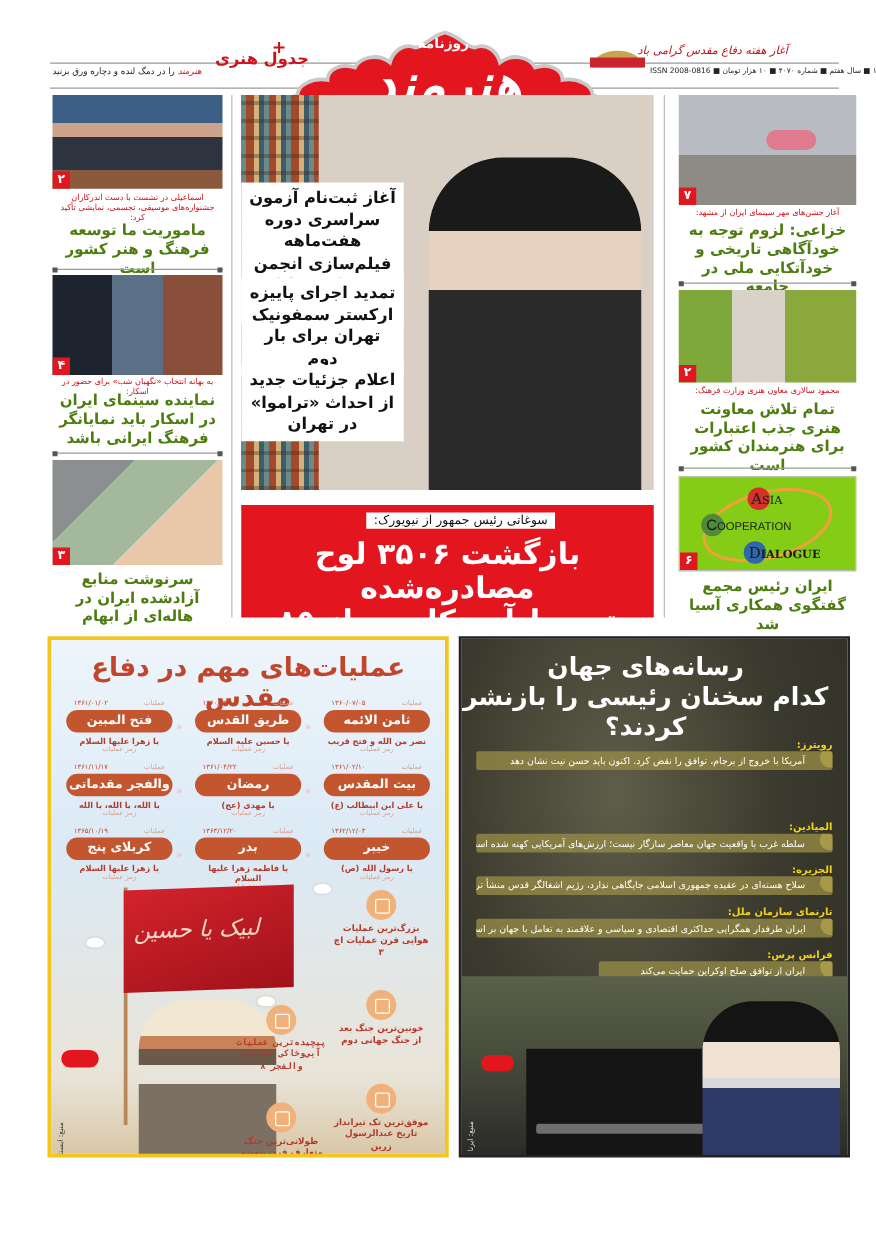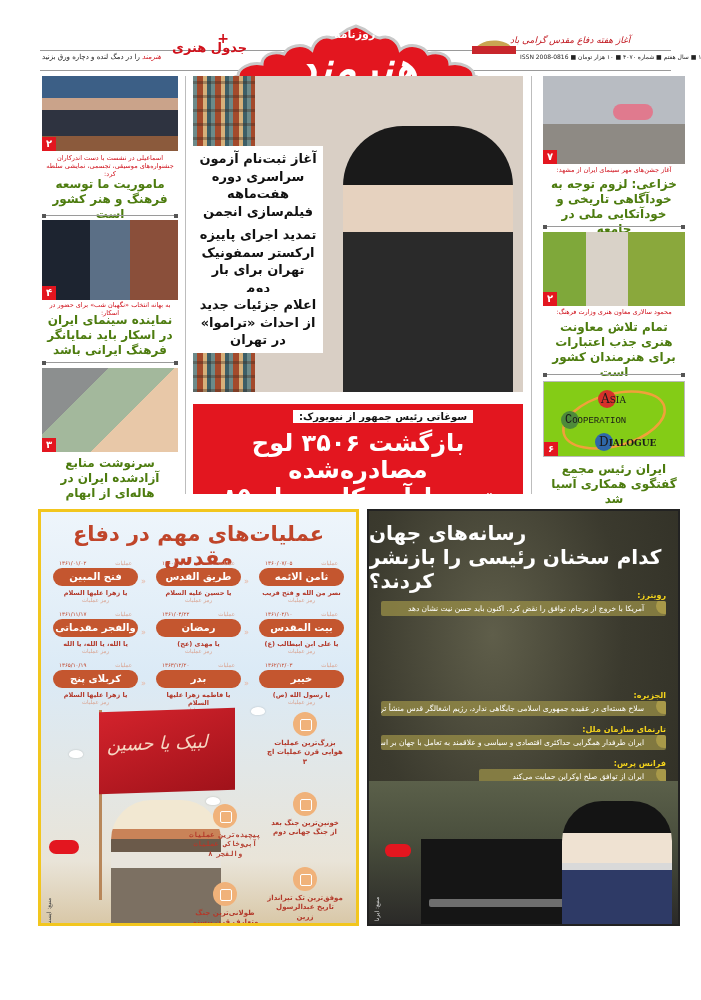--- a/index.html
+++ b/index.html
@@ -39,21 +39,21 @@
   .center-photo { left: 193px; top: 76px; width: 330px; height: 316px; background: linear-gradient(90deg, #7a4b38 0 60px, #d9cfc5 60px); }
   .carpet { position: absolute; left: 0; top: 0; width: 62px; height: 316px;
     background:
       repeating-linear-gradient(0deg, rgba(60,40,30,.35) 0 3px, transparent 3px 14px),
       repeating-linear-gradient(90deg, #6c8a8a 0 4px, #a34a2c 4px 10px, #d6b07a 10px 14px, #3d5e66 14px 18px);
   }
   .center-box { position: absolute; background: #fff; color: #111; font-weight: bold; text-align: center; font-size: 13px; line-height: 1.35; padding: 4px 6px; }
 
   
   .main-banner { position: absolute; left: 193px; top: 404px; width: 330px; height: 90px; background: #e3161f; }
-  .banner-kicker { position: absolute; left: 100px; top: 6px; background: #fff; color: #111; font-size: 10px; font-weight: bold; padding: 1px 6px; white-space: nowrap; }
+  .banner-kicker { position: absolute; left: 100px; top: 6px; background: #fff; color: #111; font-size: 10px; font-weight: normal; padding: 1px 6px; white-space: nowrap; }
   .banner-title { position: absolute; left: 0; right: 0; top: 26px; text-align: center; color: #fff; font-size: 24px; font-weight: bold; line-height: 1.12; }
 
   
   .poster { position: absolute; left: 38px; top: 509px; width: 321px; height: 417px; border: 3px solid #f2c61e;
     background: linear-gradient(180deg, #eef5fb 0%, #dbeaf6 40%, #e9e4d8 85%, #d9c8a8 100%); overflow: hidden; }
   .poster-title { position: absolute; left: 0; right: 0; top: 10px; text-align: center; font-size: 21px; font-weight: bold; color: #c0452a; }
   .op-grid { position: absolute; left: 12px; right: 12px; top: 48px; display: grid; grid-template-columns: repeat(3, 1fr); row-gap: 8px; column-gap: 18px; direction: rtl; }
   .op-cell { text-align: center; position: relative; }
   .op-meta { display: flex; justify-content: space-between; font-size: 5.5px; color: #c0452a; padding: 0 6px; }
   .op-meta .lbl { color: #d9a08c; }
@@ -70,21 +70,21 @@
   .poster-logo { position: absolute; left: 8px; top: 328px; width: 30px; height: 14px; background: #e3161f; border-radius: 7px; }
 
   .fact { position: absolute; width: 76px; text-align: center; color: #b3392a; font-size: 7px; font-weight: bold; line-height: 1.35; }
   .fact-icon { width: 24px; height: 24px; border-radius: 50%; background: #f0b27a; margin: 0 auto 3px; position: relative; }
   .fact-icon::after { content: ""; position: absolute; left: 7px; top: 7px; width: 10px; height: 10px; border: 1.5px solid #fff; border-radius: 2px; }
   .credit-vert { position: absolute; font-size: 6px; color: #444; transform: rotate(-90deg); transform-origin: left top; white-space: nowrap; }
 
   
   .info { position: absolute; left: 367px; top: 509px; width: 313px; height: 417px; border: 2px solid #222;
     background: radial-gradient(ellipse at 40% 30%, #5f5e4a 0%, #3b3a2e 50%, #2d2c23 100%); overflow: hidden; }
-  .info-title { position: absolute; right: 14px; top: 10px; color: #fff; font-size: 20px; font-weight: bold; line-height: 1.2; text-align: left; }
+  .info-title { position: absolute; right: 14px; top: 10px; color: #fff; font-size: 20px; font-weight: bold; line-height: 1.2; text-align: center; }
   .quote { position: absolute; left: 12px; right: 12px; }
   .quote-src { color: #f2d21c; font-size: 8px; font-weight: bold; text-align: right; }
   .quote-bar { margin-top: 1px; background: rgba(150,140,70,.78); color: #fff; font-size: 7.5px; text-align: right; padding: 3px 22px; border-radius: 2px; position: relative; white-space: nowrap; overflow: hidden; }
   .quote-bar::after { content: ""; position: absolute; right: -6px; top: -3px; width: 16px; height: 16px; border-radius: 50%; background: rgba(200,180,80,.55); }
   .raisi-photo { position: absolute; left: 0; right: 0; top: 250px; bottom: 0; background: linear-gradient(180deg, #5b604a 0%, #4a4f3d 40%, #2b2a28 100%); }
   .podium { position: absolute; left: 60px; top: 118px; width: 140px; height: 8px; background: #6e6e6e; border-radius: 2px; }
   .raisi-fig { position: absolute; right: 6px; top: 20px; width: 110px; height: 147px; background: linear-gradient(180deg, #141414 0 22%, #efe2d2 22% 42%, #d9d9d9 42% 47%, #2e3a66 47%); border-radius: 40px 40px 0 0; }
   .info-logo { position: absolute; left: 16px; top: 63px; width: 26px; height: 13px; background: #e3161f; border-radius: 6px; }
 </style>
 </head>
@@ -118,21 +118,21 @@
 </svg>
 <div class="mast-tagline">آغاز هفته دفاع مقدس گرامی باد</div>
 <div class="mast-issue">شنبه ۱ مهرماه ۱۴۰۲ ■ سال هفتم ■ شماره ۴۰۷۰ ■ ۱۰ هزار تومان ■ ISSN 2008-0816</div>
 
 <div class="vsep" style="left:185px; top:76px; height:418px;"></div>
 <div class="vsep" style="left:531px; top:76px; height:418px;"></div>
 
 <div class="photo" style="left:42px; top:76px; width:136px; height:75px; background:linear-gradient(180deg,#3c5f86 0 30%,#caa38a 30% 45%,#2e3340 45% 80%,#8b5a3c 80%);">
   <span class="pg-badge">۲</span>
 </div>
-<div class="kicker" style="left:42px; top:155px; width:136px;">اسماعیلی در نشست با دست اندرکاران جشنواره‌های موسیقی، تجسمی، نمایشی سلطه کرد:</div>
+<div class="kicker" style="left:42px; top:155px; width:136px;">اسماعیلی در نشست با دست اندرکاران جشنواره‌های موسیقی، تجسمی، نمایشی تأکید کرد:</div>
 <div class="headline" style="left:42px; top:177px; width:136px; font-size:12px;">ماموریت ما توسعه فرهنگ و هنر کشور است</div>
 <div class="hsep" style="left:42px; top:215px; width:136px;"></div>
 
 <div class="photo" style="left:42px; top:220px; width:136px; height:80px; background:linear-gradient(90deg,#1d2430 0 35%,#5b6f86 35% 65%,#8a4f3a 65%);">
   <span class="pg-badge">۴</span>
 </div>
 <div class="kicker" style="left:42px; top:302px; width:136px;">به بهانه انتخاب «نگهبان شب» برای حضور در اسکار:</div>
 <div class="headline" style="left:42px; top:313px; width:136px; font-size:12px;">نماینده سینمای ایران در اسکار باید نمایانگر فرهنگ ایرانی باشد</div>
 <div class="hsep" style="left:42px; top:362px; width:136px;"></div>
 
@@ -173,21 +173,21 @@
 <div class="hsep" style="left:543px; top:374px; width:142px;"></div>
 
 <div class="photo" style="left:543px; top:381px; width:142px; height:76px; background:#84cc16; border:1px solid #bbb;">
   <svg viewBox="0 0 142 76" width="142" height="76" style="position:absolute; left:0; top:0;">
     <ellipse cx="70" cy="38" rx="52" ry="26" fill="none" stroke="#f0a13a" stroke-width="2.5" transform="rotate(-15 70 38)"></ellipse>
     <circle cx="63" cy="17" r="9" fill="#d6302a"></circle>
     <circle cx="26" cy="38" r="9" fill="#4e8a3a"></circle>
     <circle cx="60" cy="60" r="9" fill="#2f67a8"></circle>
   </svg>
   <span style="position:absolute; left:57px; top:10px; font-family:'DejaVu Serif',serif; font-size:12px; direction:ltr;"><span>A</span><span style="font-size:9px;">SIA</span></span>
-  <span style="position:absolute; left:21px; top:31px; font-family:Liberation Mono, monospace; font-size:12px; direction:ltr;"><span>C</span><span style="font-size:9px;">OOPERATION</span></span>
+  <span style="position:absolute; left:21px; top:31px; font-family:Liberation Sans, sans-serif; font-size:12px; direction:ltr;"><span>C</span><span style="font-size:9px;">OOPERATION</span></span>
   <span style="position:absolute; left:55px; top:53px; font-family:'DejaVu Serif',serif; font-size:12px; direction:ltr;"><span>D</span><span style="font-size:9px;font-weight:bold;">IALOGUE</span></span>
   <span class="pg-badge">۶</span>
 </div>
 <div class="headline" style="left:543px; top:462px; width:142px; font-size:12px;">ایران رئیس مجمع گفتگوی همکاری آسیا شد</div>
 
 <div class="poster">
   <div class="poster-title">عملیات‌های مهم در دفاع مقدس</div>
 
   <div class="op-grid">
     <div class="op-cell">
@@ -317,20 +317,24 @@
 <div class="info">
   <div class="info-title">
     <div>رسانه‌های جهان</div>
     <div>کدام سخنان رئیسی را بازنشر کردند؟</div>
   </div>
 
   <div class="quote" style="top:80px;">
     <div class="quote-src">رویترز:</div>
     <div class="quote-bar">آمریکا با خروج از برجام، توافق را نقض کرد. اکنون باید حسن نیت نشان دهد</div>
   </div>
+  <div class="quote" style="top:146px;">
+    <div class="quote-src">المیادین:</div>
+    <div class="quote-bar">سلطه غرب با واقعیت جهان معاصر سازگار نیست؛ ارزش‌های آمریکایی کهنه شده است</div>
+  </div>
   <div class="quote" style="top:180px;">
     <div class="quote-src">الجزیره:</div>
     <div class="quote-bar">سلاح هسته‌ای در عقیده جمهوری اسلامی جایگاهی ندارد، رژیم اشغالگر قدس منشأ تروریسم است</div>
   </div>
   <div class="quote" style="top:214px;">
     <div class="quote-src">تارنمای سازمان ملل:</div>
     <div class="quote-bar">ایران طرفدار همگرایی حداکثری اقتصادی و سیاسی و علاقمند به تعامل با جهان بر اساس عدالت است</div>
   </div>
   <div class="quote" style="top:248px; left:110px;">
     <div class="quote-src">فرانس پرس:</div>

